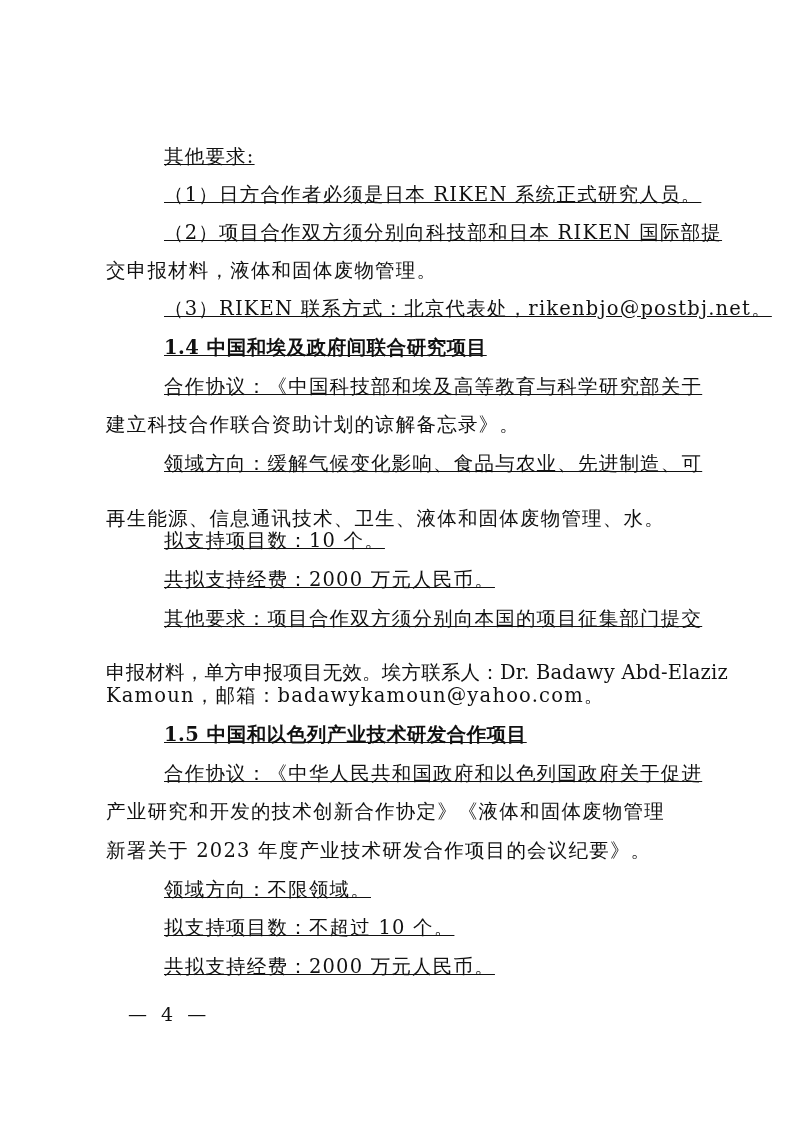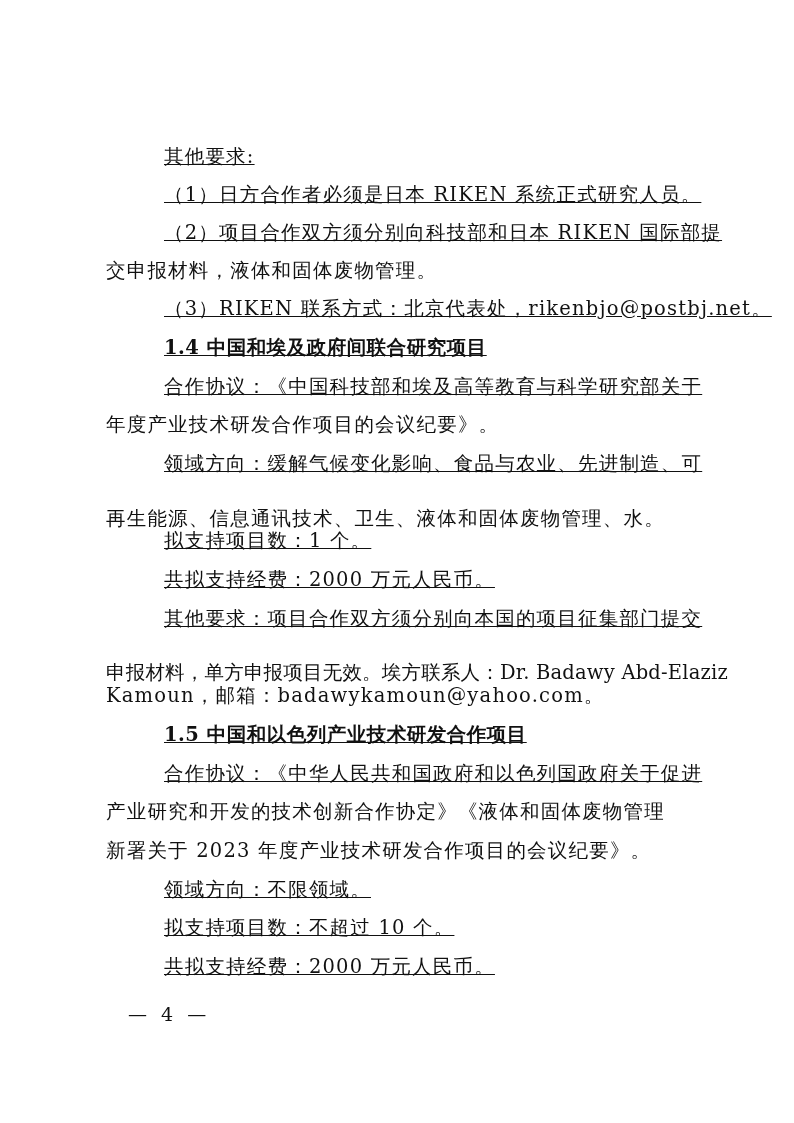--- a/index.html
+++ b/index.html
@@ -16,24 +16,24 @@
 
 <div class="page">
   <div class="line indent" style="top:0px">其他要求:</div>
   <div class="line indent" style="top:38px">（1）日方合作者必须是日本 RIKEN 系统正式研究人员。</div>
   <div class="line indent" style="top:76px">（2）项目合作双方须分别向科技部和日本 RIKEN 国际部提</div>
   <div class="line" style="top:114px">交申报材料，液体和固体废物管理。</div>
   <div class="line indent" style="top:152px">（3）RIKEN 联系方式：北京代表处，rikenbjo@postbj.net。</div>
 
   <div class="line indent heading" style="top:191px">1.4  中国和埃及政府间联合研究项目</div>
   <div class="line indent" style="top:230px">合作协议：《中国科技部和埃及高等教育与科学研究部关于</div>
-  <div class="line" style="top:268px">年度产业技术研发合作项目的会议纪要》。</div>
+  <div class="line" style="top:268px">建立科技合作联合资助计划的谅解备忘录》。</div>
   <div class="line indent" style="top:307px">领域方向：缓解气候变化影响、食品与农业、先进制造、可</div>
   <div class="line" style="top:362px">再生能源、信息通讯技术、卫生、液体和固体废物管理、水。</div>
-  <div class="line indent" style="top:384px">拟支持项目数：1 个。</div>
+  <div class="line indent" style="top:384px">拟支持项目数：10 个。</div>
   <div class="line indent" style="top:423px">共拟支持经费：2000 万元人民币。</div>
   <div class="line indent" style="top:462px">其他要求：项目合作双方须分别向本国的项目征集部门提交</div>
   <div class="line" style="top:516px; letter-spacing:0.2px">申报材料，单方申报项目无效。埃方联系人：Dr. Badawy Abd-Elaziz</div>
   <div class="line" style="top:539px">Kamoun，邮箱：badawykamoun@yahoo.com。</div>
 
   <div class="line indent heading" style="top:578px">1.5  中国和以色列产业技术研发合作项目</div>
   <div class="line indent" style="top:617px">合作协议：《中华人民共和国政府和以色列国政府关于促进</div>
   <div class="line" style="top:655px">产业研究和开发的技术创新合作协定》《液体和固体废物管理</div>
   <div class="line" style="top:694px">新署关于 2023 年度产业技术研发合作项目的会议纪要》。</div>
   <div class="line indent" style="top:733px">领域方向：不限领域。</div>

